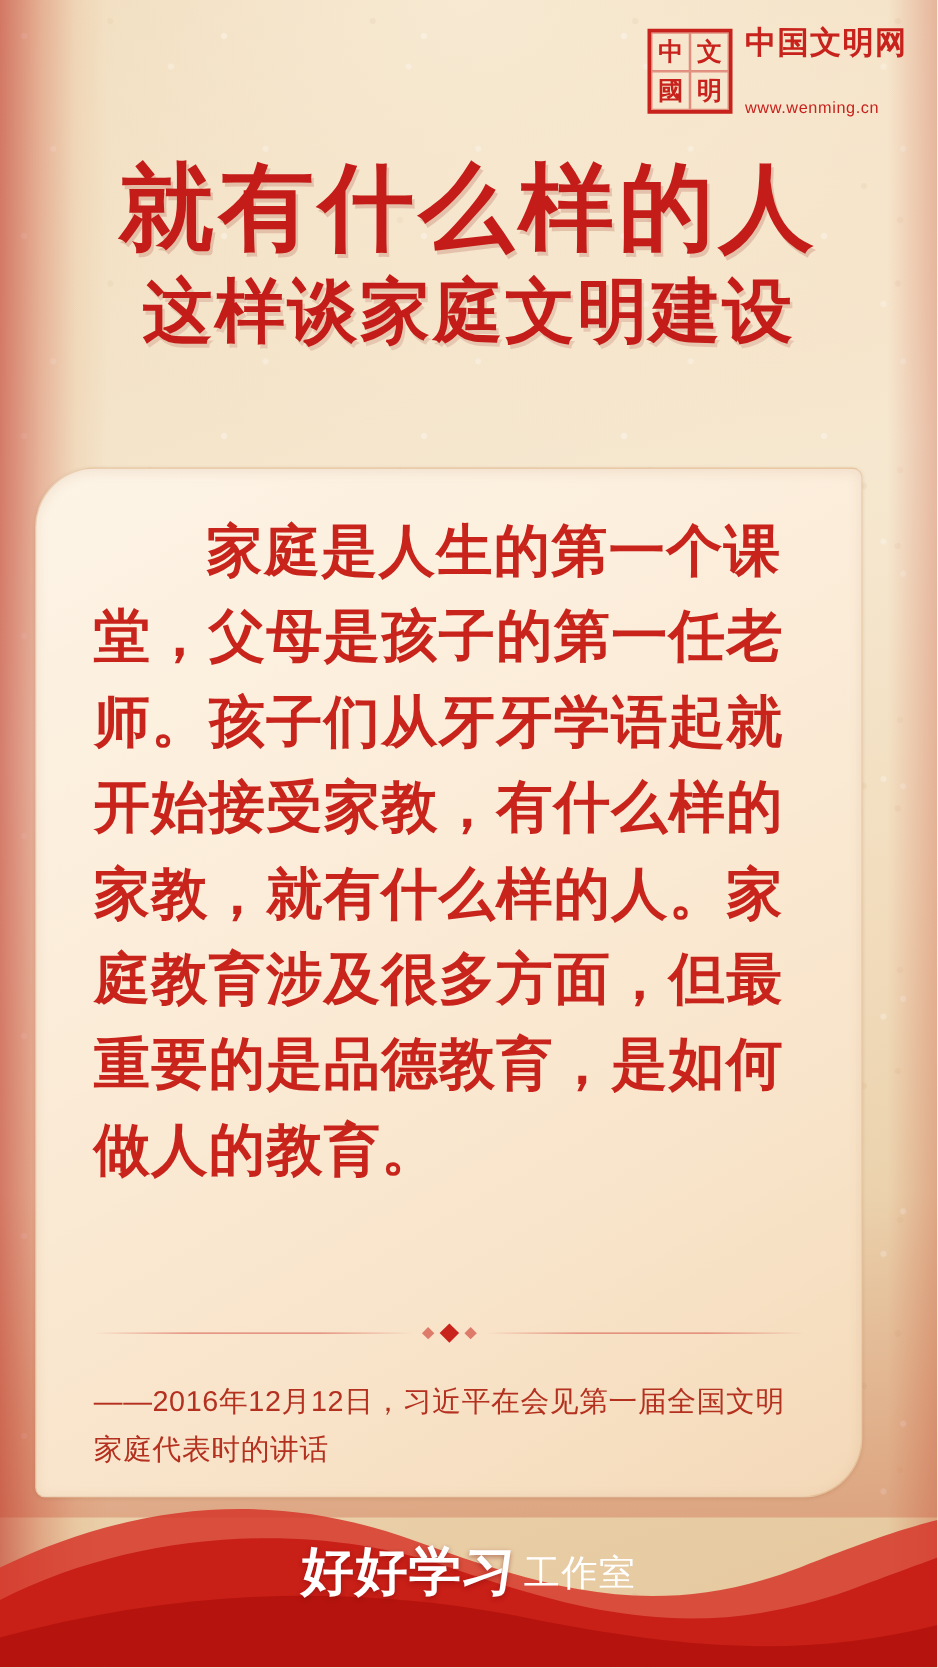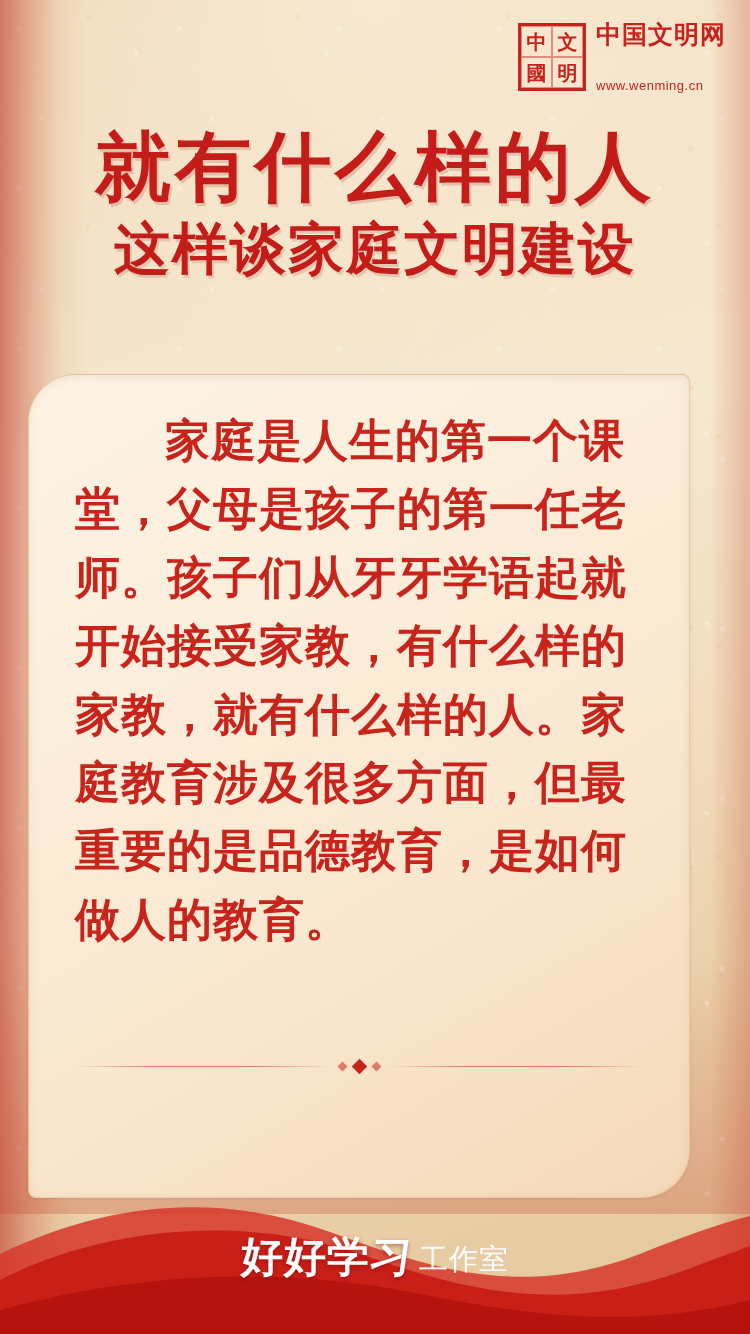--- a/index.html
+++ b/index.html
@@ -272,20 +272,21 @@
     <div class="quote">家庭是人生的第一个课堂，父母是孩子的第一任老师。孩子们从牙牙学语起就开始接受家教，有什么样的家教，就有什么样的人。家庭教育涉及很多方面，但最重要的是品德教育，是如何做人的教育。</div>
 
     <div class="divider">
       <div class="line"></div>
       <div class="diamond small"></div>
       <div class="diamond"></div>
       <div class="diamond small"></div>
       <div class="line"></div>
     </div>
 
+    <div class="source">——2016年12月12日，习近平在会见第一届全国文明家庭代表时的讲话</div>
   </div>
 
   <div class="wave-wrap">
     <svg viewBox="0 0 750 230" preserveAspectRatio="none">
       <path d="M0,150 C120,92 230,92 330,128 C430,164 520,196 640,150 C690,130 725,118 750,112 L750,230 L0,230 Z" fill="#d6372a" opacity="0.85"></path>
       <path d="M0,176 C110,120 250,112 360,150 C470,188 560,210 680,168 C712,156 734,148 750,142 L750,230 L0,230 Z" fill="#c81f17"></path>
       <path d="M0,206 C140,168 280,162 420,190 C540,214 640,224 750,196 L750,230 L0,230 Z" fill="#b5140e"></path>
     </svg>
   </div>
 

